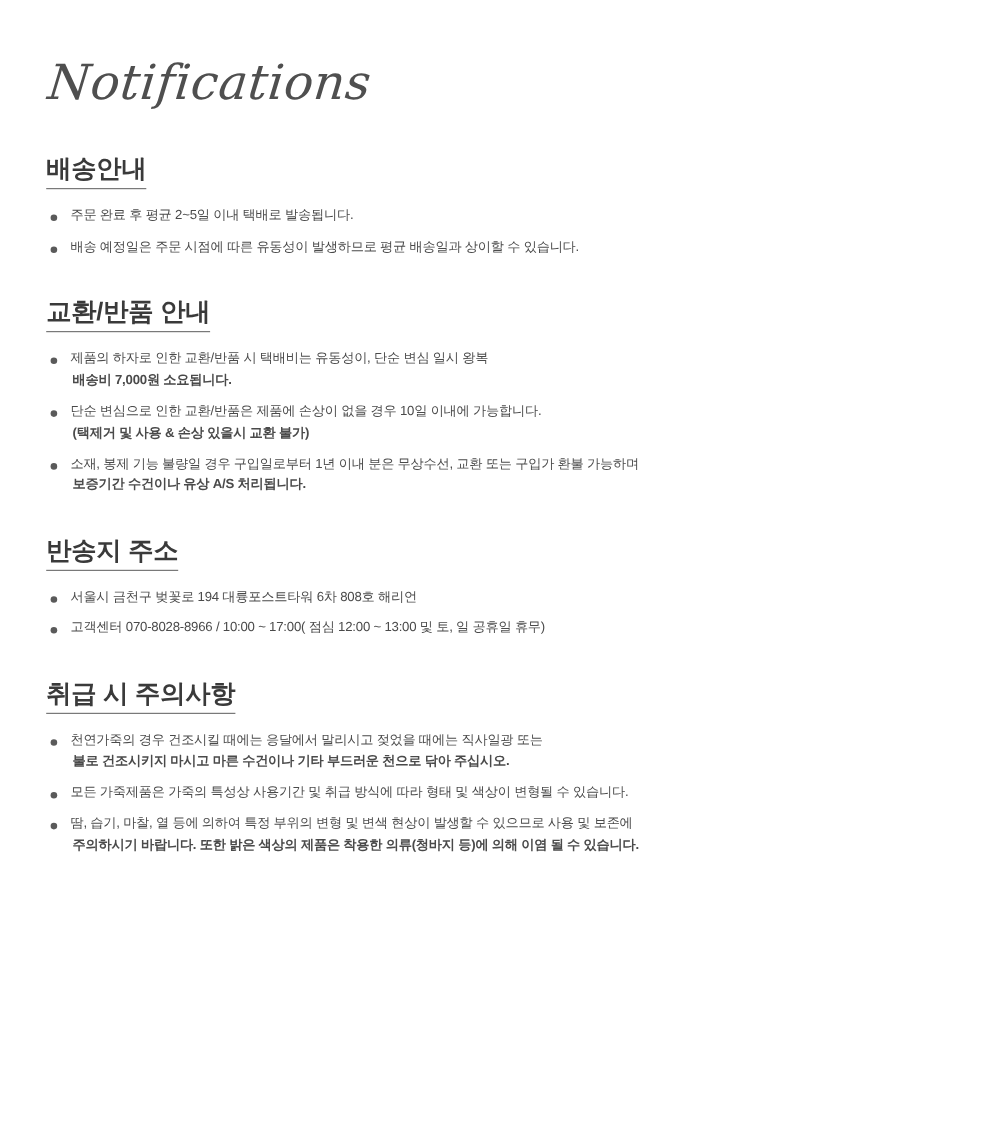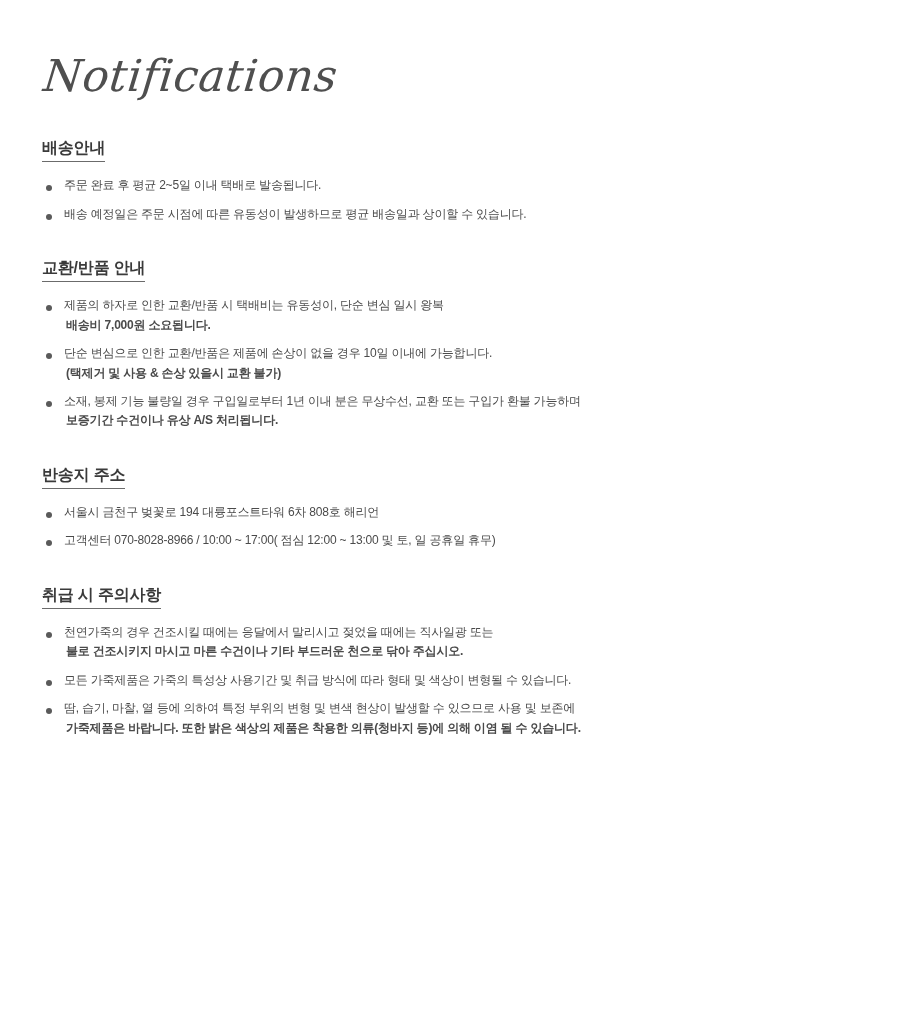--- a/index.html
+++ b/index.html
@@ -34,21 +34,21 @@
     transform: skewX(-6deg);
     display: inline-block;
   }
   .section {
     margin-top: 34px;
   }
   .section:first-of-type {
     margin-top: 38px;
   }
   .section-heading {
-    font-size: 16px;
+    font-size: 23px;
     font-weight: bold;
     color: #3a3a3a;
     display: inline-block;
     border-bottom: 1.5px solid #6b6b6b;
     padding-bottom: 2px;
     margin: 0 0 14px 2px;
     letter-spacing: -0.2px;
   }
   .bullet-list {
     list-style: none;
@@ -133,17 +133,17 @@
             <span class="line">천연가죽의 경우 건조시킬 때에는 응달에서 말리시고 젖었을 때에는 직사일광 또는</span>
             <span class="line">불로 건조시키지 마시고 마른 수건이나 기타 부드러운 천으로 닦아 주십시오.</span>
           </li>
           <li class="bullet-item">
             <span class="bullet-dot"></span>
             <span class="line">모든 가죽제품은 가죽의 특성상 사용기간 및 취급 방식에 따라 형태 및 색상이 변형될 수 있습니다.</span>
           </li>
           <li class="bullet-item">
             <span class="bullet-dot"></span>
             <span class="line">땀, 습기, 마찰, 열 등에 의하여 특정 부위의 변형 및 변색 현상이 발생할 수 있으므로 사용 및 보존에</span>
-            <span class="line">가죽제품은 바랍니다. 또한 밝은 색상의 제품은 착용한 의류(청바지 등)에 의해 이염 될 수 있습니다.</span>
+            <span class="line">주의하시기 바랍니다. 또한 밝은 색상의 제품은 착용한 의류(청바지 등)에 의해 이염 될 수 있습니다.</span>
           </li>
         </ul></div>
     </div>
 </div>
 
 </body></html>

